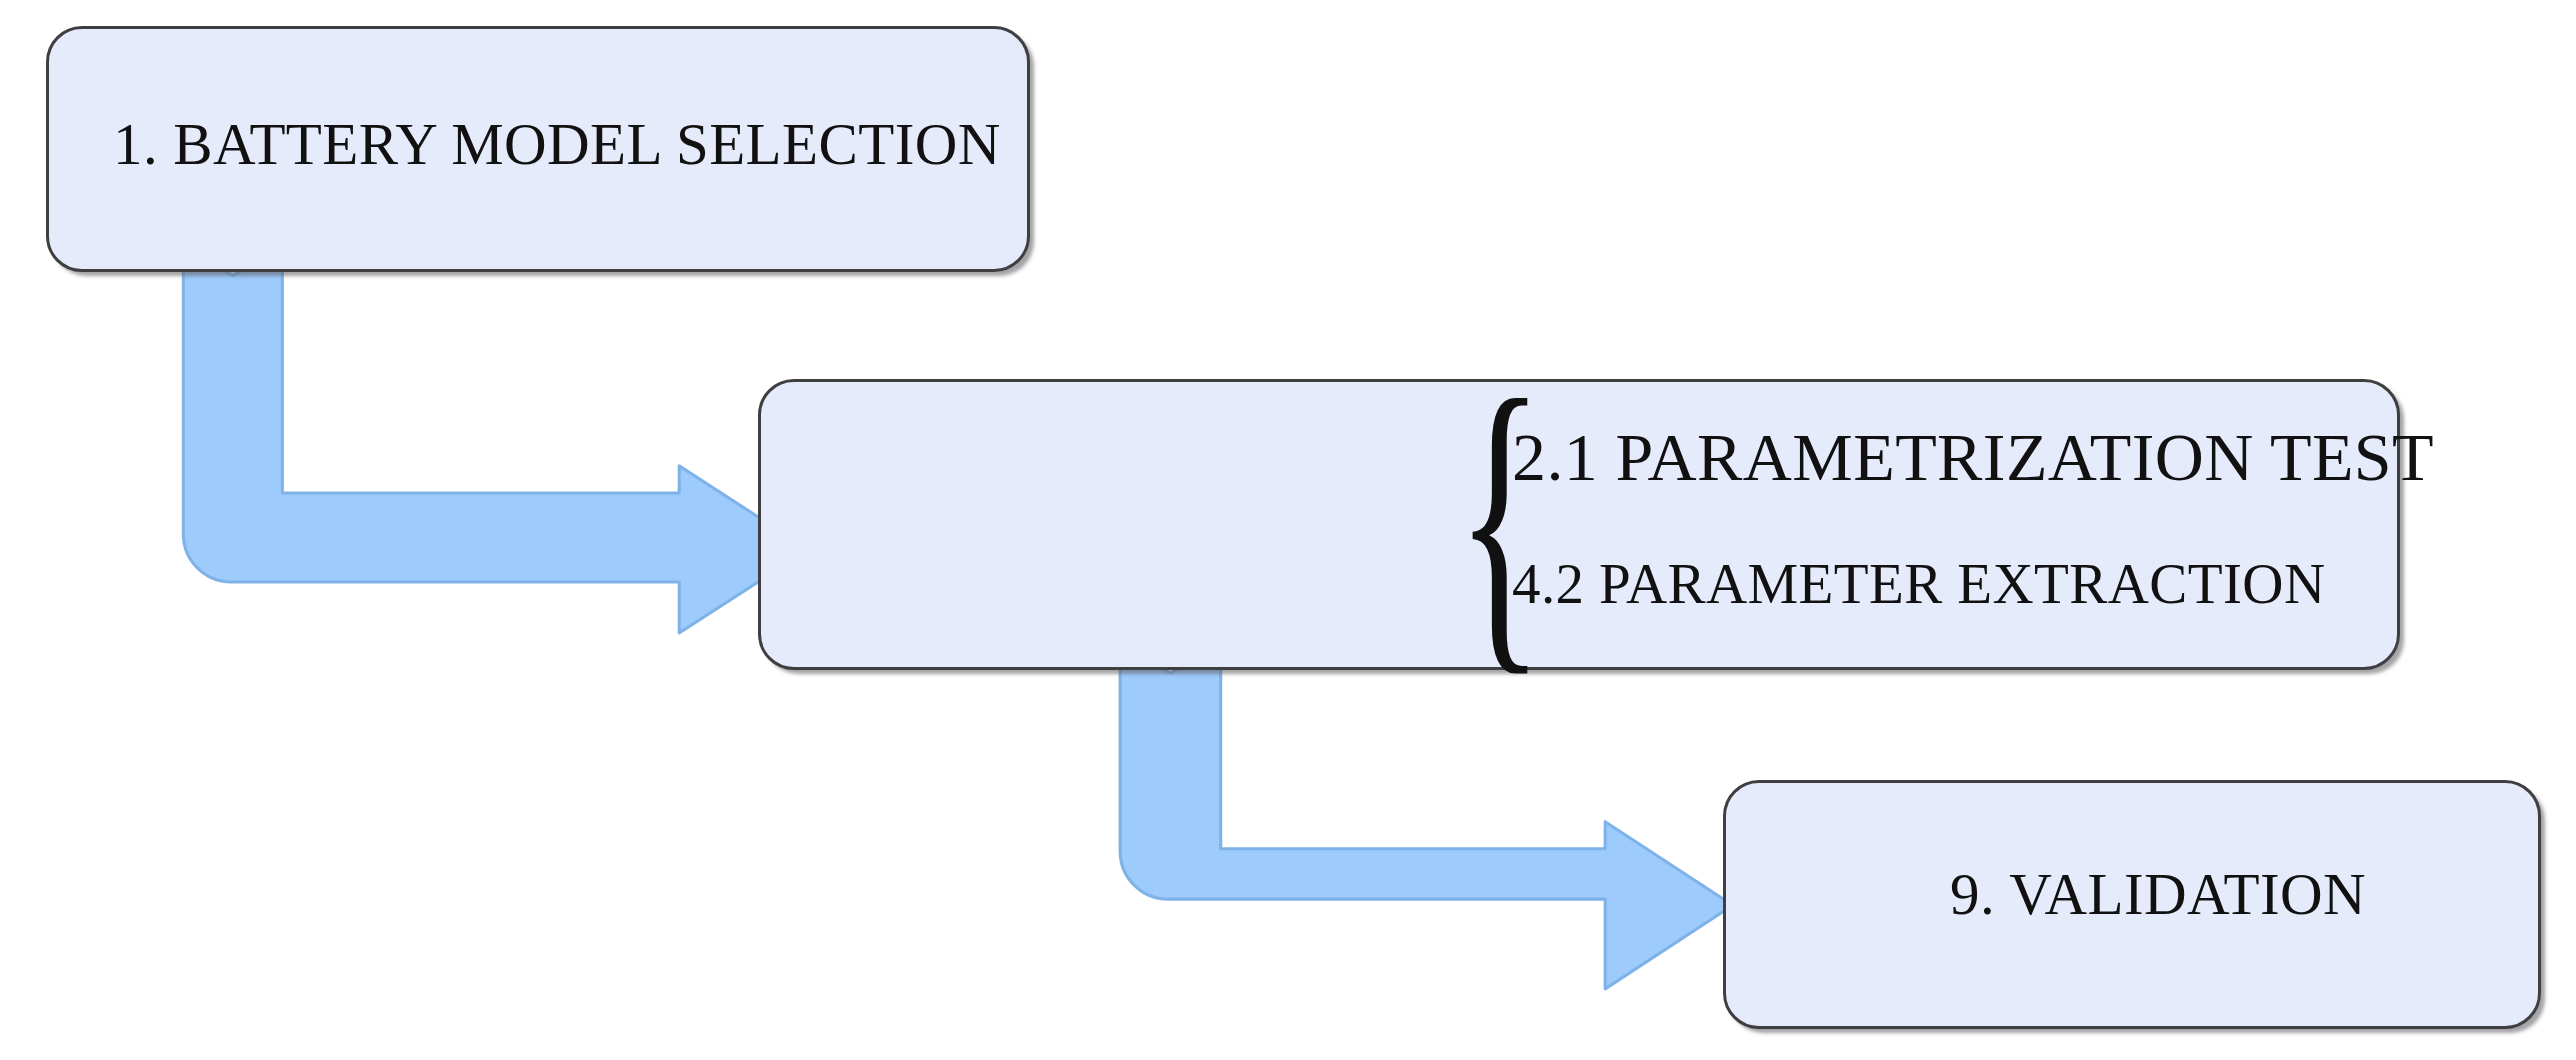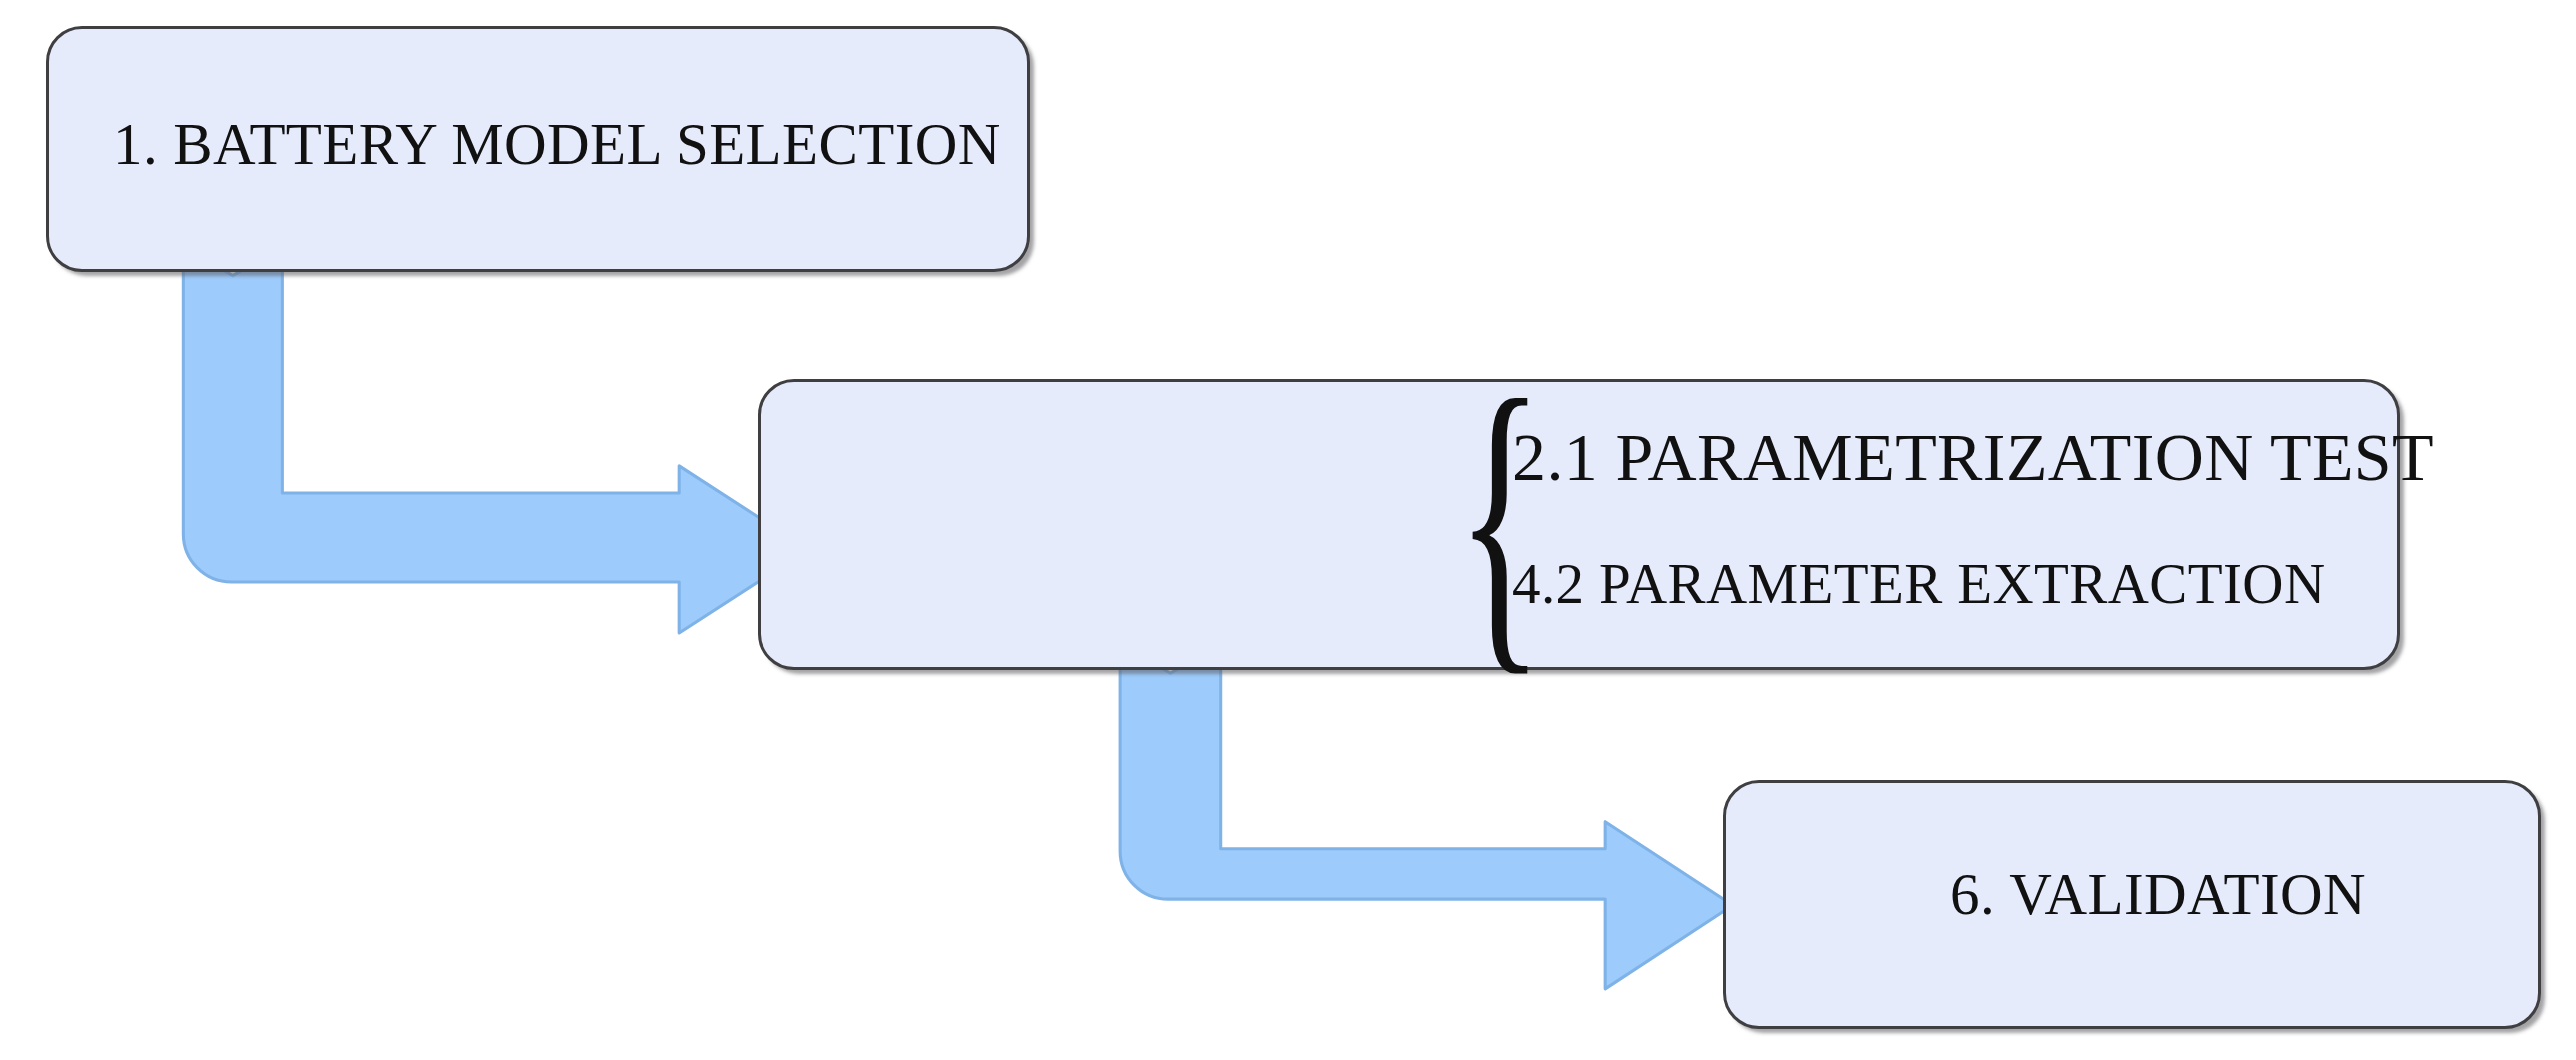--- a/index.html
+++ b/index.html
@@ -100,16 +100,16 @@
 
   <div class="stage-box" id="box-1"></div>
   <div class="box-label" id="box-1-label">1. BATTERY MODEL SELECTION</div>
 
   <div class="stage-box" id="box-2"></div>
   <div class="brace" id="brace-1">{</div>
   <div class="box-label" id="sub-1-label">2.1 PARAMETRIZATION TEST</div>
   <div class="box-label" id="sub-2-label">4.2 PARAMETER EXTRACTION</div>
 
   <div class="stage-box" id="box-3"></div>
-  <div class="box-label" id="box-3-label">6. VALIDATION</div>
+  <div class="box-label" id="box-3-label">9. VALIDATION</div>
 
 </div>
 
 
 </body></html>

